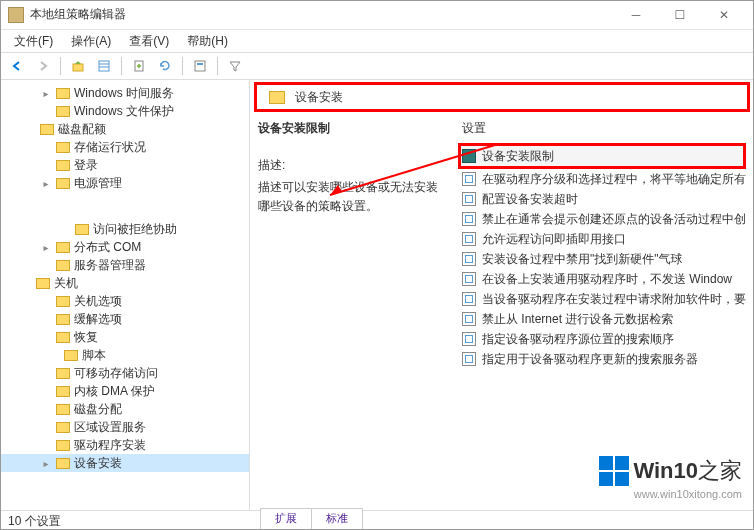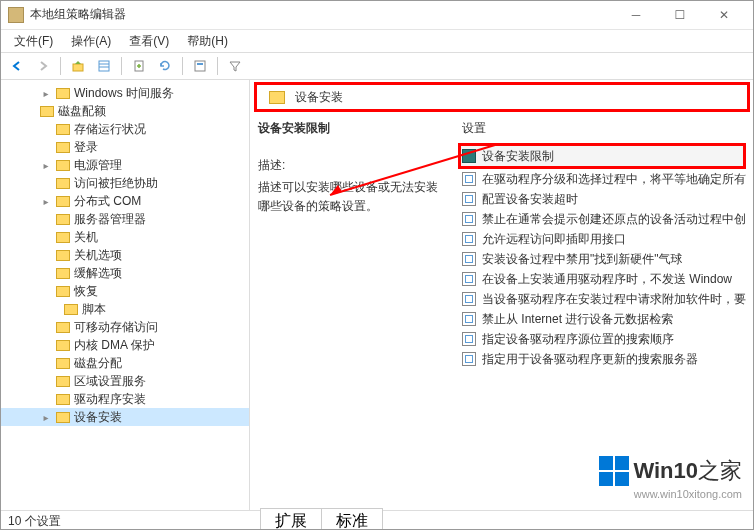--- a/index.html
+++ b/index.html
@@ -44,21 +44,21 @@
     .col-header { color: #333; margin-bottom: 6px; padding-left: 4px; }
     .setting-item { display: flex; align-items: center; height: 20px; padding-left: 4px; }
     .setting-icon { width: 14px; height: 14px; background: #fff; border: 1px solid #888; margin-right: 6px; position: relative; }
     .setting-icon::after { content: ''; position: absolute; left: 2px; top: 2px; right: 2px; bottom: 2px; border: 1px solid #5b9bd5; }
     .setting-item.folder .setting-icon { background: #2b7a78; border-color: #1a5553; }
     .setting-item.folder .setting-icon::after { display: none; }
     .setting-item.highlighted { border: 3px solid #f00; background: #f5f5f5; padding-left: 1px; height: 26px; }
     .setting-label { color: #333; white-space: nowrap; overflow: hidden; }
     
     .tabs-bar { position: absolute; bottom: 0; left: 260px; display: flex; height: 22px; }
-    .tab { padding: 2px 14px; border: 1px solid #ccc; border-bottom: none; background: #fff; color: #000000; font-size: 16px; }
+    .tab { padding: 2px 14px; border: 1px solid #ccc; border-bottom: none; background: #fff; color: #4c1d95; font-size: 11px; }
     .tab:first-child { border-right: none; }
     
     .statusbar { height: 22px; border-top: 1px solid #ddd; display: flex; align-items: center; padding: 0 8px; color: #333; }
     
     .arrow-line { position: absolute; pointer-events: none; }
     
     .watermark { position: absolute; right: 12px; bottom: 30px; text-align: right; }
     .wm-logo { display: flex; align-items: center; justify-content: flex-end; gap: 4px; }
     .wm-squares { display: grid; grid-template-columns: 14px 14px; grid-template-rows: 14px 14px; gap: 2px; }
     .wm-sq { background: #0078d7; }
@@ -141,56 +141,61 @@
     </div>
 </div>
 
 <div class="content">
   <div class="tree" id="tree-container">
       <div class="tree-item" style="padding-left: 40px;">
         <span class="tree-arrow">▸</span>
         <span class="folder-icon"></span>
         <span class="tree-label">Windows 时间服务</span>
       </div>
+      <div class="tree-item" style="padding-left: 40px;">
+        <span class="tree-arrow empty">▸</span>
+        <span class="folder-icon"></span>
+        <span class="tree-label">Windows 文件保护</span>
+      </div>
       <div class="tree-item" style="padding-left: 24px;">
         <span class="tree-arrow empty">▸</span>
         <span class="folder-icon"></span>
         <span class="tree-label">磁盘配额</span>
       </div>
       <div class="tree-item" style="padding-left: 40px;">
         <span class="tree-arrow empty">▸</span>
         <span class="folder-icon"></span>
         <span class="tree-label">存储运行状况</span>
       </div>
       <div class="tree-item" style="padding-left: 40px;">
         <span class="tree-arrow empty">▸</span>
         <span class="folder-icon"></span>
         <span class="tree-label">登录</span>
       </div>
       <div class="tree-item" style="padding-left: 40px;">
         <span class="tree-arrow">▸</span>
         <span class="folder-icon"></span>
         <span class="tree-label">电源管理</span>
       </div>
-      <div class="tree-item" style="padding-left: 40px;">
+      <div class="tree-item" style="padding-left: 59px; margin-top: 28px;">
         <span class="tree-arrow empty">▸</span>
         <span class="folder-icon"></span>
         <span class="tree-label">访问被拒绝协助</span>
       </div>
       <div class="tree-item" style="padding-left: 40px;">
         <span class="tree-arrow">▸</span>
         <span class="folder-icon"></span>
         <span class="tree-label">分布式 COM</span>
       </div>
       <div class="tree-item" style="padding-left: 40px;">
         <span class="tree-arrow empty">▸</span>
         <span class="folder-icon"></span>
         <span class="tree-label">服务器管理器</span>
       </div>
-      <div class="tree-item" style="padding-left: 40px;">
+      <div class="tree-item" style="padding-left: 20px;">
         <span class="tree-arrow empty">▸</span>
         <span class="folder-icon"></span>
         <span class="tree-label">关机</span>
       </div>
       <div class="tree-item" style="padding-left: 40px;">
         <span class="tree-arrow empty">▸</span>
         <span class="folder-icon"></span>
         <span class="tree-label">关机选项</span>
       </div>
       <div class="tree-item" style="padding-left: 40px;">

